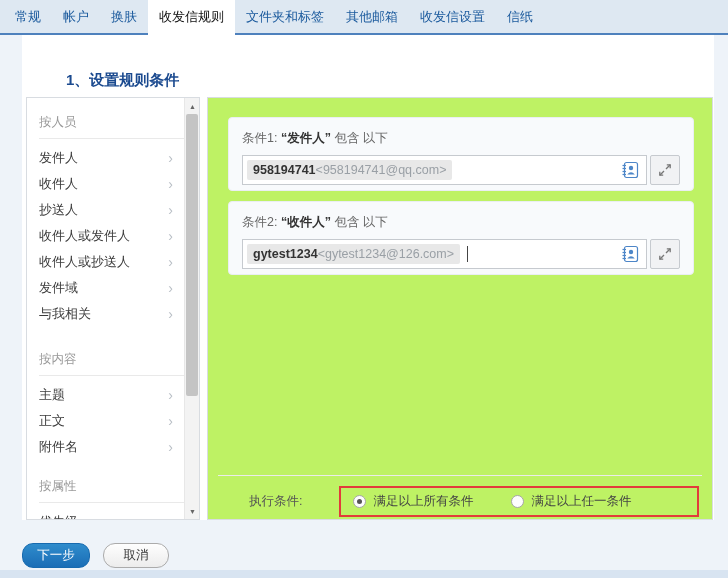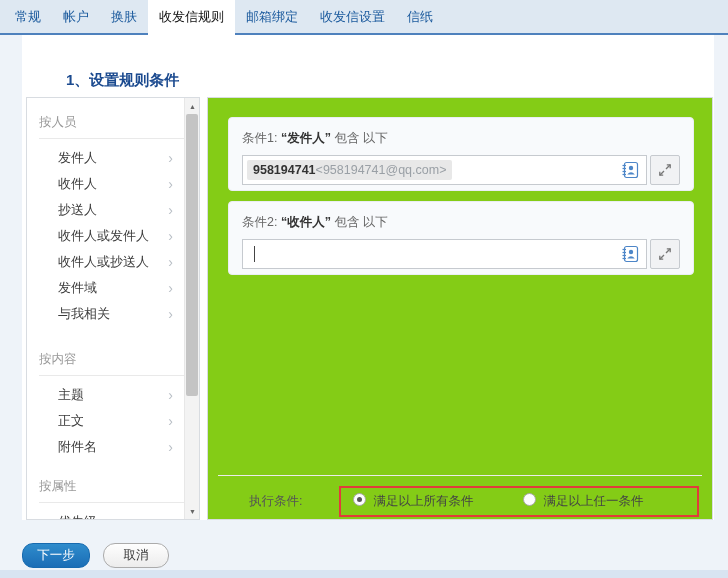--- a/index.html
+++ b/index.html
@@ -14,72 +14,73 @@
   
   .card { position:absolute; left:22px; top:35px; width:692px; height:485px; background:#fff; }
 
   .section-title { position:absolute; left:26px; top:71px; font-size:15px; font-weight:bold; color:#1b4a8f;margin-left:40px; }
 
   
   .sidebar { position:absolute; left:26px; top:97px; width:174px; height:423px; background:#fff; border:1px solid #d8dce1; overflow:hidden; }
   .side-content { padding:14px 0 0 12px; }
   .side-header { height:20px; line-height:20px; color:#9a9a9a; font-size:12.5px; }
   .side-divider { border-top:1px solid #e9e9e9; margin:6px 14px 6px 0; height:0; }
-  .side-item { height:26px; line-height:26px; color:#3c3c3c; position:relative; cursor:pointer; padding-right:26px;margin-left:19px; }
+  .side-item { height:26px; line-height:26px; color:#3c3c3c; position:relative; cursor:pointer; padding-right:26px; }
   .side-item .chev { position:absolute; right:26px; top:0; color:#b9bfc6; font-size:14px; }
   .side-gap { height:22px; }
 
   
   .vscroll { position:absolute; top:0; right:0; width:15px; height:100%; background:#f3f3f3; border-left:1px solid #e7e7e7; }
   .vs-btn { position:absolute; left:0; width:15px; height:16px; display:flex; align-items:center; justify-content:center; font-size:7px; color:#666; cursor:pointer; background:#f3f3f3; }
   .vs-up { top:0; }
   .vs-down { bottom:0; }
   .vs-thumb { position:absolute; left:1px; top:16px; width:12px; height:282px; background:#c4c4c4; border-radius:2px; cursor:pointer; }
 
   
-  .mainpanel { position:absolute; left:207px; top:97px; width:506px; height:423px; background:#84cc16; border:1px solid #d8dce1; }
+  .mainpanel { position:absolute; left:207px; top:97px; width:506px; height:423px; background:#bef264; border:1px solid #d8dce1; }
   .cond-box { position:absolute; left:20px; width:466px; height:74px; background:#f8fafc; border:1px solid #eaeef3; border-radius:4px; padding:12px 13px; }
   .cond-1 { top:19px; }
   .cond-2 { top:103px; }
   .cond-label { font-size:12.5px; color:#666; margin-bottom:8px; }
   .cond-label b { color:#333; }
   .cond-row { display:flex; align-items:center; }
   .addr-input { width:408px; height:30px; background:#fff; border:1px solid #c6cacf; display:flex; align-items:center; padding:0 5px 0 4px; cursor:text; }
   .chip { background:#e8e8e8; border-radius:2px; padding:3px 6px; font-size:12.5px; white-space:nowrap; }
   .chip .nm { font-weight:bold; color:#333; }
   .chip .em { color:#9aa0a6; }
   .caret { width:1px; height:16px; background:#444; margin-left:7px; }
   .contact-btn { margin-left:auto; width:22px; height:22px; display:flex; align-items:center; justify-content:center; cursor:pointer; }
   .expand-btn { width:30px; height:30px; margin-left:3px; background:#f1f2f4; border:1px solid #c6cacf; border-radius:2px; display:flex; align-items:center; justify-content:center; cursor:pointer; }
 
   .main-divider { position:absolute; left:10px; right:10px; top:377px; border-top:1px solid #ebebeb; }
   .exec-row { position:absolute; left:0; right:0; top:384px; height:38px; display:flex; align-items:center;gap:28px; }
   .exec-label { margin-left:41px; font-size:12.5px; color:#555; }
   .red-box { margin-left:9px; width:360px; height:31px; border:2px solid #e23b3b; display:flex; align-items:center; padding-left:12px; }
-  .radio-opt { display:flex; cursor:pointer; }
-  .radio-opt + .radio-opt { margin-left:50px; }
+  .radio-opt { display:flex; align-items:center; cursor:pointer; }
+  .radio-opt + .radio-opt { margin-left:38px; }
   .radio { width:13px; height:13px; border:1px solid #a6a6a6; border-radius:50%; background:#fdfdfd; display:inline-flex; align-items:center; justify-content:center; }
   .radio-opt .radio.checked::after { content:""; width:5px; height:5px; border-radius:50%; background:#555; }
   .radio-opt .lbl { margin-left:7px; font-size:12.5px; color:#444; }
 
   
   .btn-next { position:absolute; left:22px; top:543px; width:68px; height:25px; border:1px solid #176aaf; border-radius:11px; background:linear-gradient(#2f8ccc,#1a6db6); color:#fff; font-size:12.5px; display:flex; align-items:center; justify-content:center; cursor:pointer; }
   .btn-cancel { position:absolute; left:103px; top:543px; width:66px; height:25px; border:1px solid #ababab; border-radius:12px; background:linear-gradient(#fefefe,#ececec); color:#333; font-size:12.5px; display:flex; align-items:center; justify-content:center; cursor:pointer; }
 
   .bottom-strip { position:absolute; left:0; top:570px; width:728px; height:8px; background:#d8e4f1; }
 </style>
 </head>
 <body>
 
 <div class="tabbar">
   <span class="tab">常规</span>
   <span class="tab">帐户</span>
   <span class="tab">换肤</span>
   <span class="tab active">收发信规则</span>
-  <span class="tab">邮箱绑定</span>
+  <span class="tab">文件夹和标签</span>
+  <span class="tab">其他邮箱</span>
   <span class="tab">收发信设置</span>
   <span class="tab">信纸</span>
 </div>
 
 <div class="card"></div>
 
 <div class="section-title">1、设置规则条件</div>
 
 <div class="sidebar">
   <div class="side-content">
@@ -140,20 +141,21 @@
           <polyline points="1.8,8.8 1.8,12.2 5.2,12.2" fill="none" stroke="#777" stroke-width="1.3"></polyline>
         </svg>
       </div>
     </div>
   </div>
 
   <div class="cond-box cond-2">
     <div class="cond-label"><span>条件2: </span><b>“收件人”</b><span> 包含 以下</span></div>
     <div class="cond-row">
       <div class="addr-input">
+        <span class="chip"><span class="nm">gytest1234</span><span class="em">&lt;gytest1234@126.com&gt;</span></span>
         <span class="caret"></span>
         <span class="contact-btn">
           <svg width="20" height="20" viewBox="0 0 20 20">
             <rect x="4.5" y="2.5" width="13" height="15" rx="2" fill="none" stroke="#4d86c8" stroke-width="1.2"></rect>
             <line x1="2.5" y1="5.5" x2="6" y2="5.5" stroke="#4d86c8" stroke-width="1.2"></line>
             <line x1="2.5" y1="8.5" x2="6" y2="8.5" stroke="#4d86c8" stroke-width="1.2"></line>
             <line x1="2.5" y1="11.5" x2="6" y2="11.5" stroke="#4d86c8" stroke-width="1.2"></line>
             <line x1="2.5" y1="14.5" x2="6" y2="14.5" stroke="#4d86c8" stroke-width="1.2"></line>
             <circle cx="11" cy="8" r="2.2" fill="#4d86c8"></circle>
             <path d="M7.2,14.6 Q11,9.8 14.8,14.6 L7.2,14.6 Z" fill="#4d86c8"></path>

